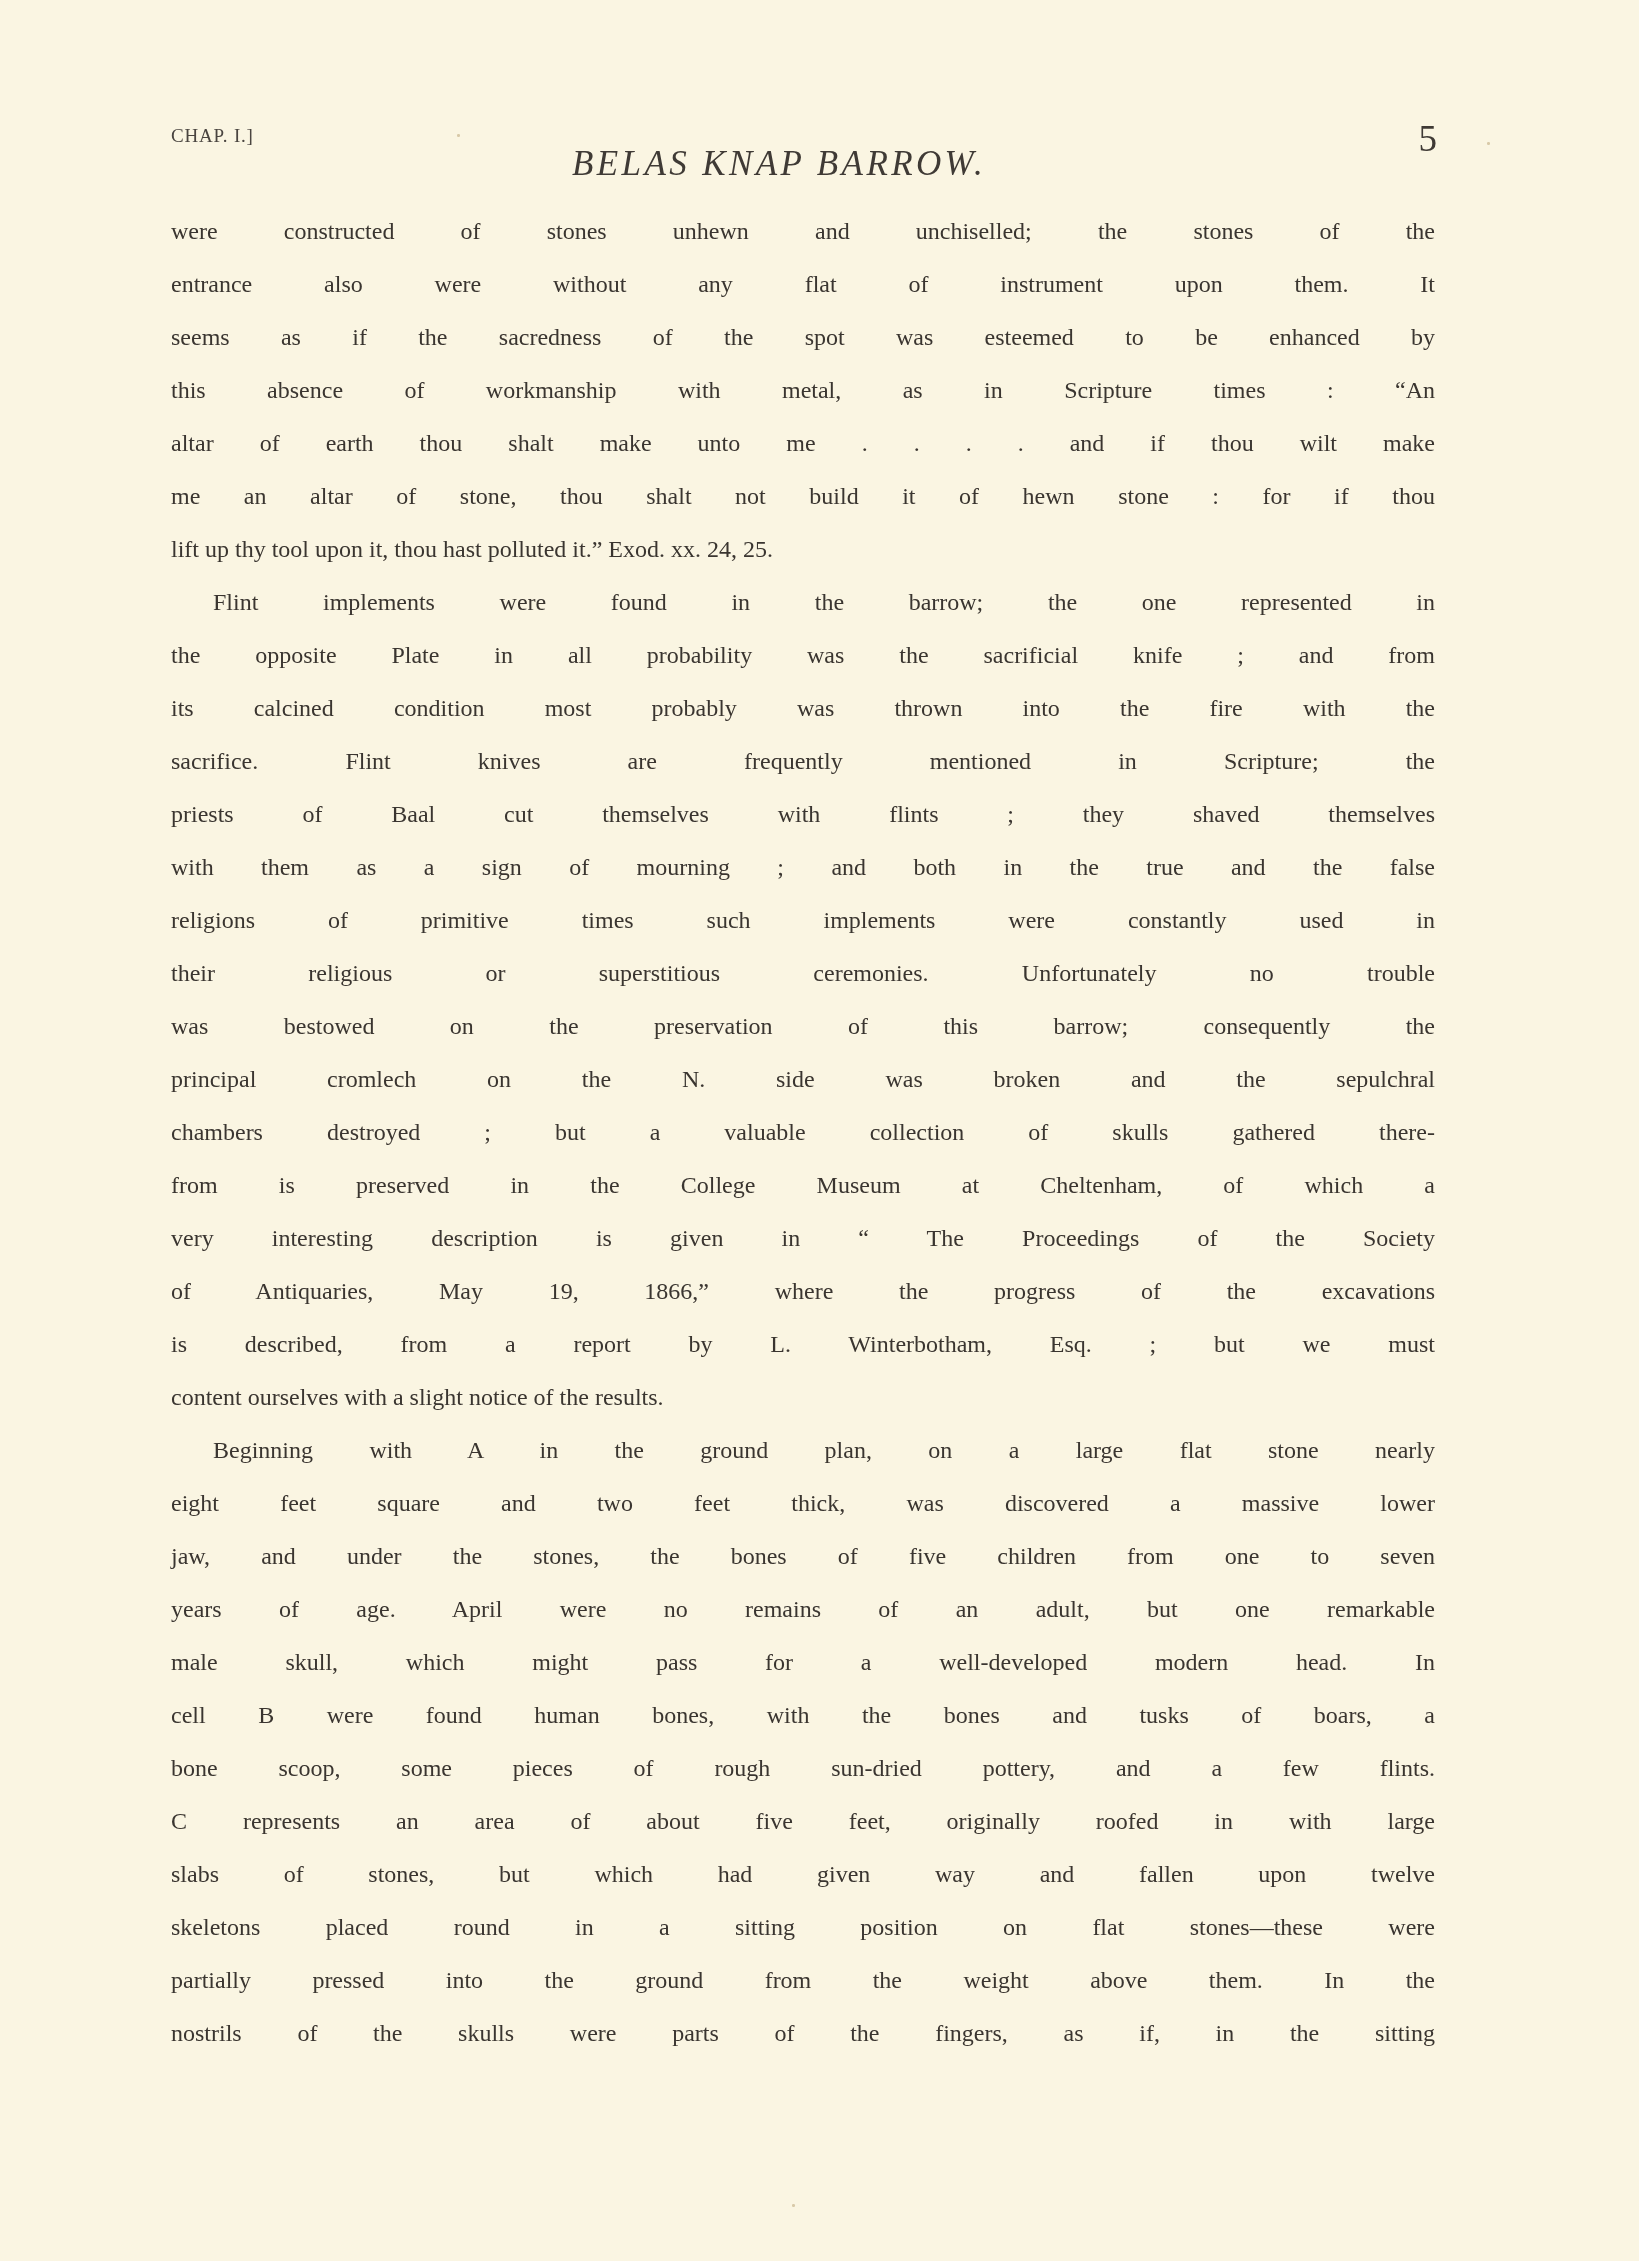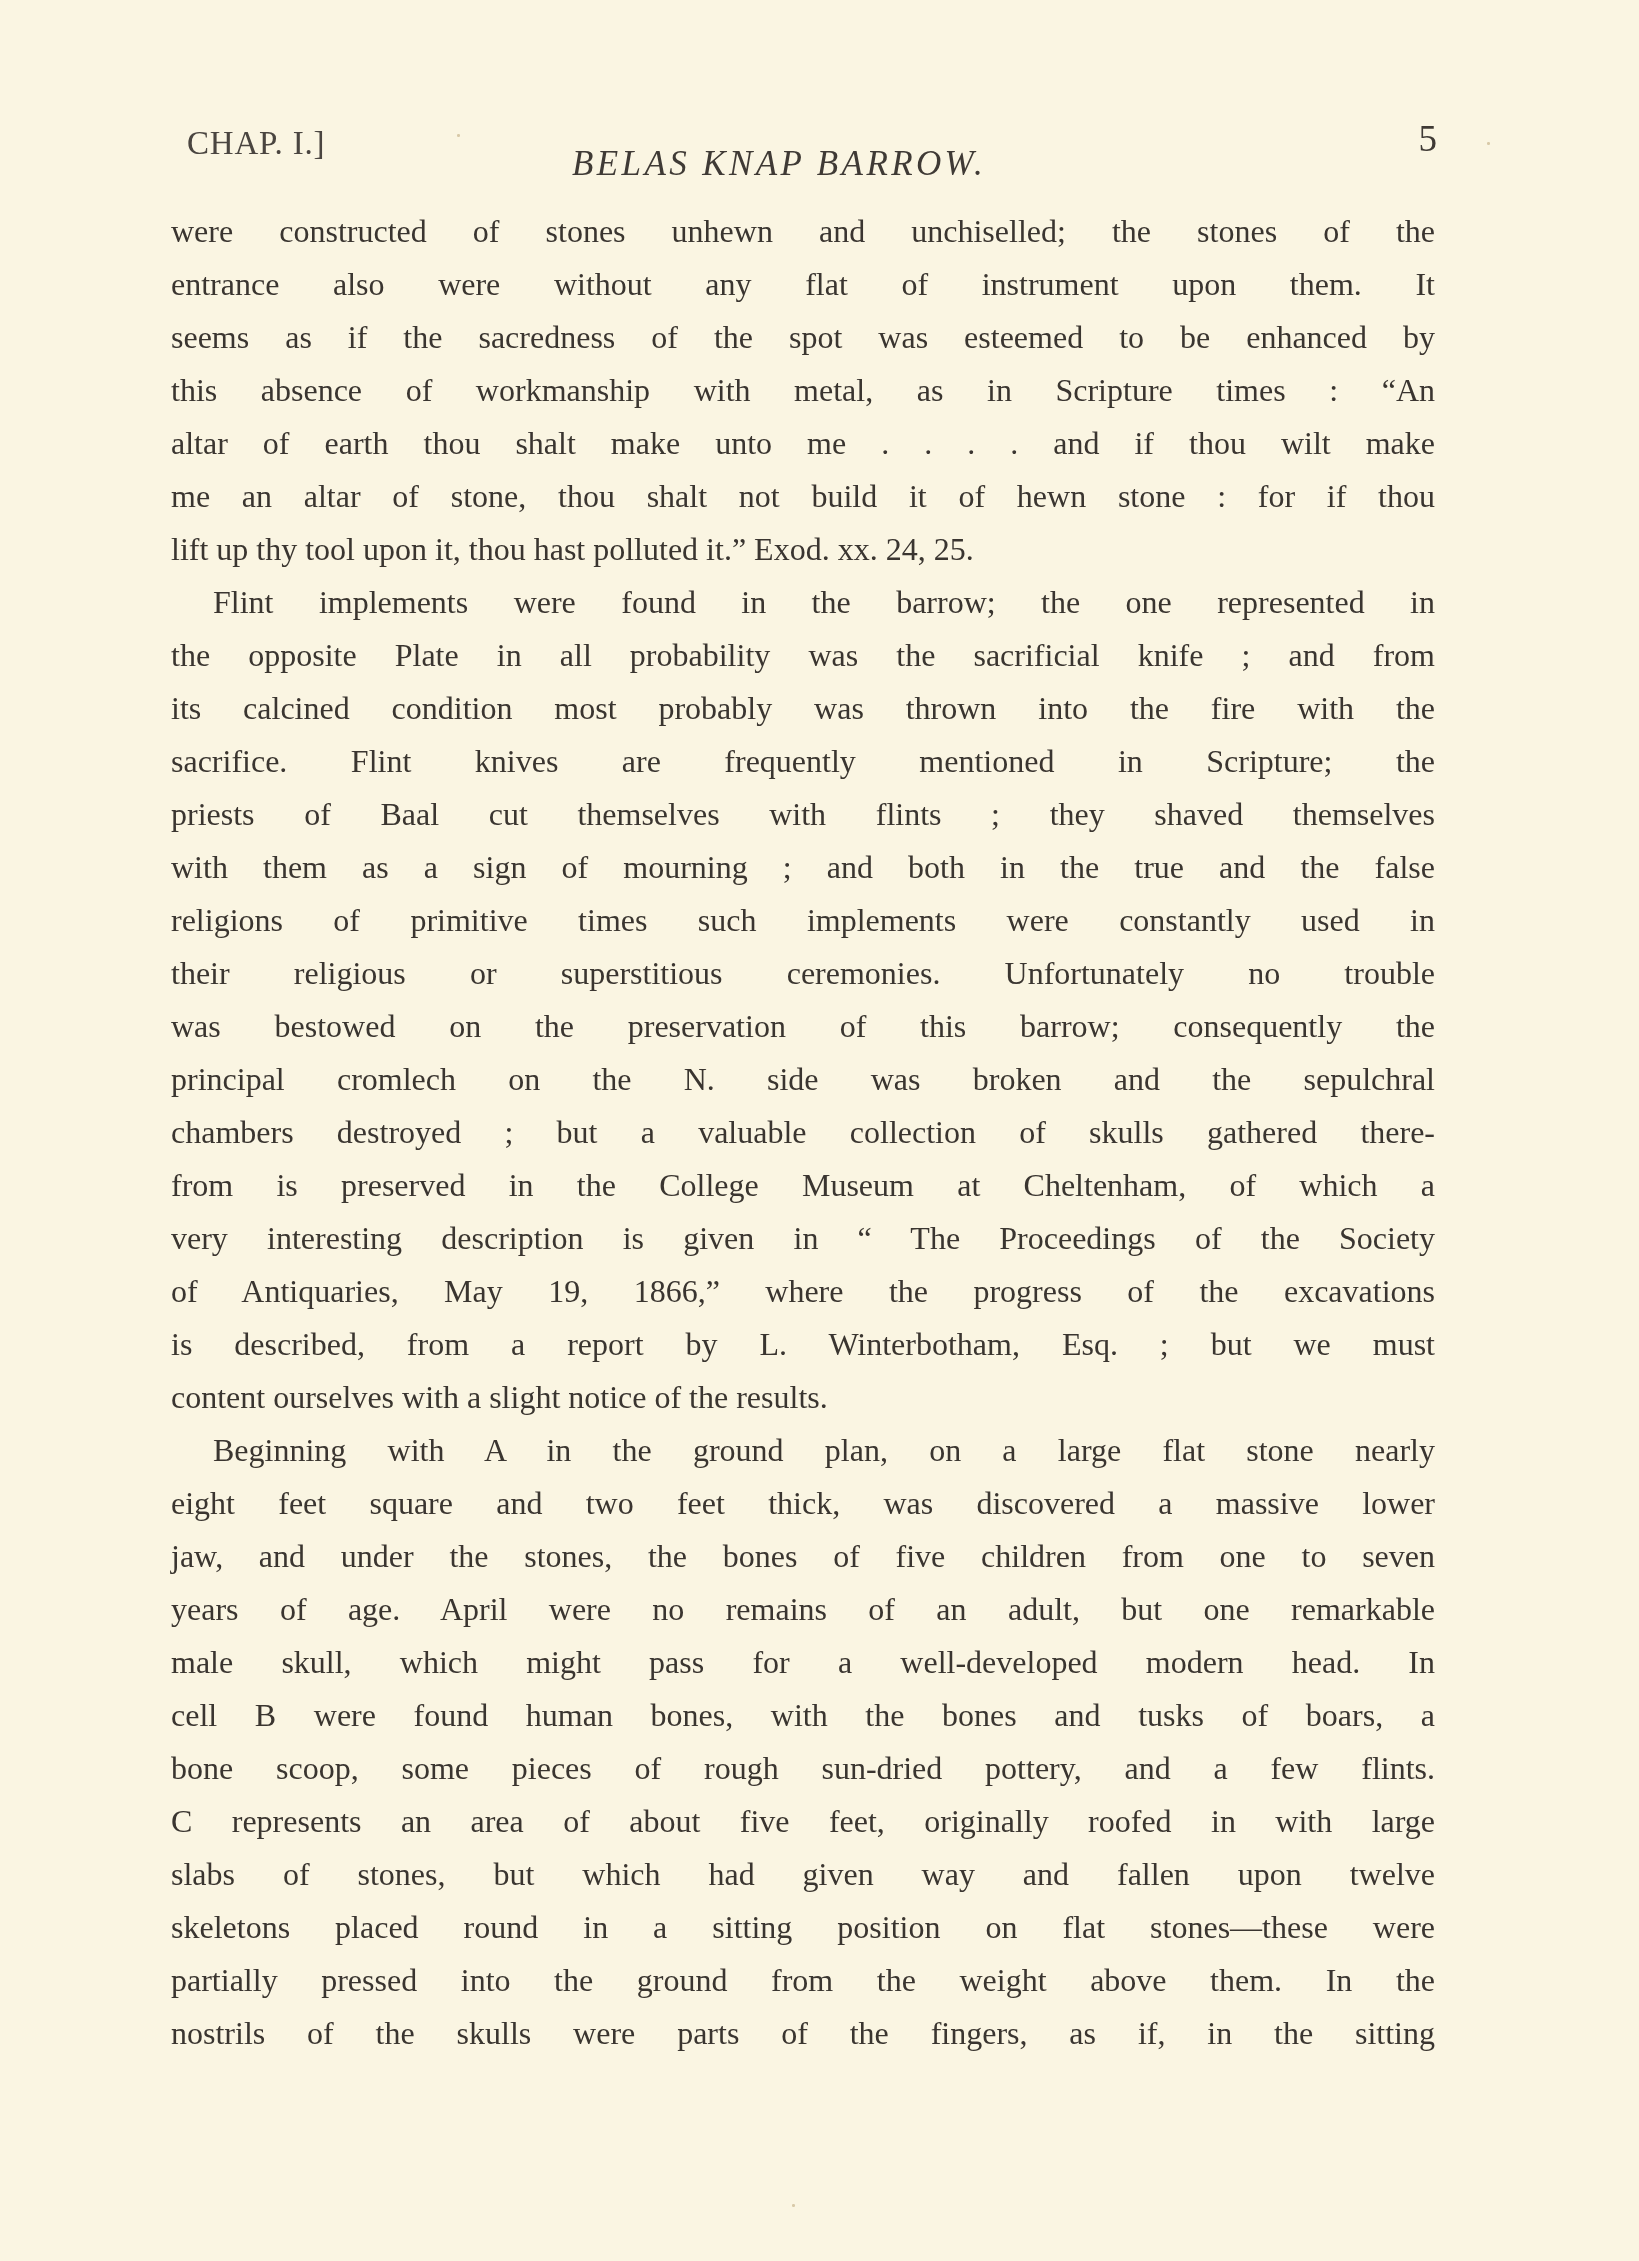--- a/index.html
+++ b/index.html
@@ -23,23 +23,23 @@
     }
     .running-head {
       position: absolute;
       top: 117px;
       left: 171px;
       width: 1266px;
       height: 50px;
     }
     .rh-chapter {
       position: absolute;
-      left: 16px;
+      left: 0;
       top: 8.4px;
-      font-size: 33px;
+      font-size: 19px;
       letter-spacing: 0.8px;
       font-variant: small-caps;
       color: #4a4540;
     }
     .rh-title {
       position: absolute;
       left: 401px;
       top: 3.4px;
       font-size: 35px;
       font-style: italic;
@@ -57,21 +57,21 @@
     .body-text {
       position: absolute;
       top: 205px;
       left: 171px;
       width: 1264px;
     }
     .line {
       display: block;
       height: 53px;
       line-height: 53px;
-      font-size: 32px;
+      font-size: 24px;
       text-align: justify;
       text-align-last: justify;
       white-space: nowrap;
       overflow: visible;
       color: #3a3530;
     }
     .line.last {
       text-align-last: left;
     }
     .line.indent {

